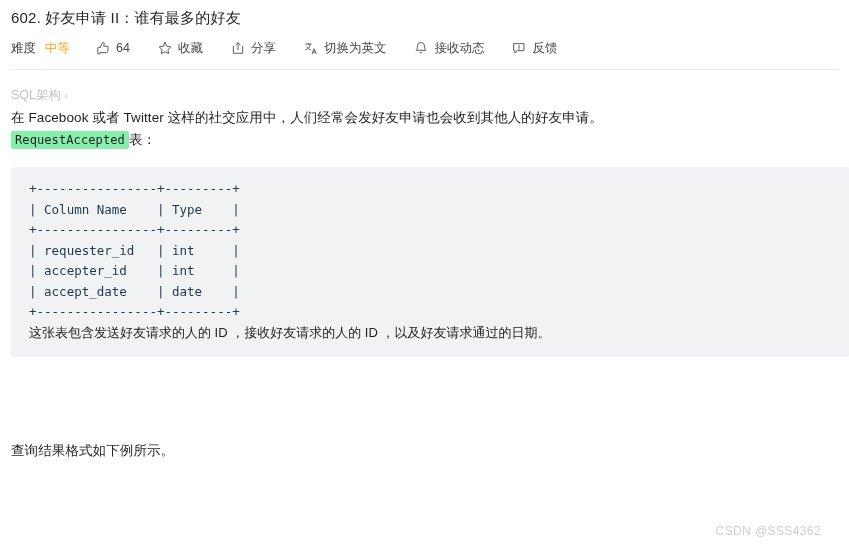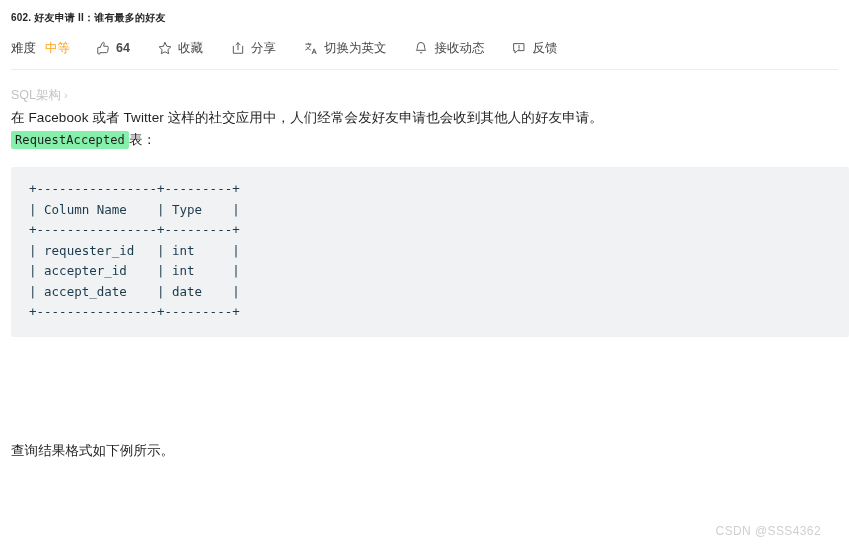--- a/index.html
+++ b/index.html
@@ -12,25 +12,25 @@
     height: 547px;
     position: relative;
     overflow: hidden;
     font-family: "Liberation Sans", "DejaVu Sans", sans-serif;
     color: #262626;
     -webkit-font-smoothing: antialiased;
   }
 
   
   .page-title {
-    font-size: 10px;
+    font-size: 15px;
     line-height: 20px;
     color: #262626;
     padding: 8px 4px 0 11px;
-    font-weight: 700;
+    font-weight: 400;
     letter-spacing: 0.2px;
   }
 
   
   .meta-row {
     display: flex;
     align-items: center;
     padding: 9px 0 0 11px;
     font-size: 12.5px;
     color: #4a4a4a;
@@ -56,21 +56,21 @@
   .difficulty-group {
     margin-right: 26px;
   }
   .difficulty-label {
     color: #3c3c3c;
     margin-right: 9px;
   }
   .difficulty-value {
     color: #ffa116;
   }
-  .meta-count { color: #4a4a4a; font-weight: bold; }
+  .meta-count { color: #4a4a4a; }
 
   
   .divider {
     position: absolute;
     left: 11px;
     right: 11px;
     top: 69px;
     height: 1px;
     background: #ececec;
   }
@@ -252,20 +252,21 @@
   </div>
 
   <div class="codeblock">
     <pre>+----------------+---------+
 | Column Name    | Type    |
 +----------------+---------+
 | requester_id   | int     |
 | accepter_id    | int     |
 | accept_date    | date    |
 +----------------+---------+</pre>
+    <pre class="cn"><span>这张表包含发送好友请求的人的 ID ，接收好友请求的人的 ID ，以及好友请求通过的日期。</span></pre>
   </div>
 
 </div>
 
 <div class="tail">
   <div class="para">查询结果格式如下例所示。</div>
 </div>
 
 <div class="watermark">CSDN @SSS4362</div>
 

